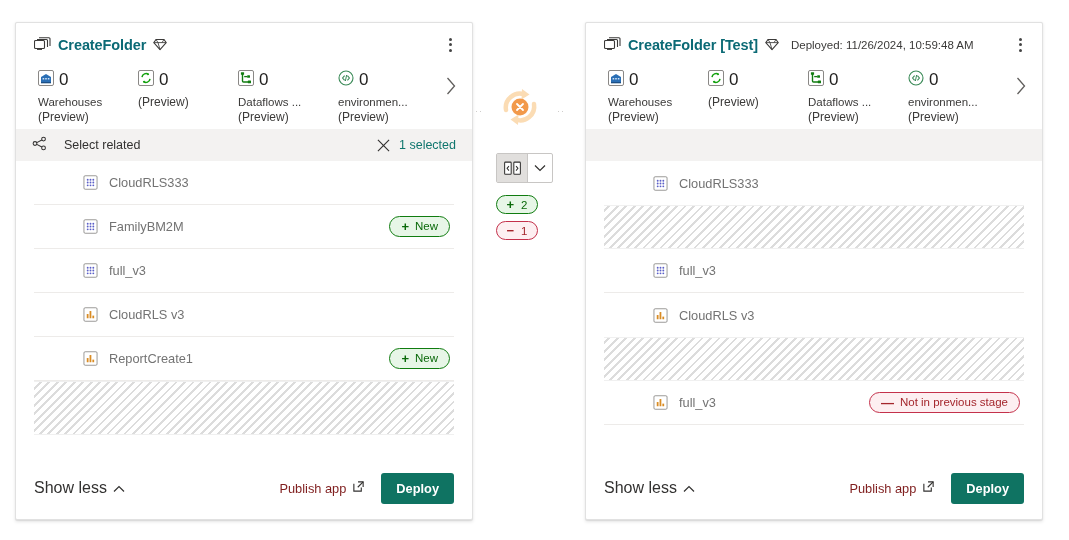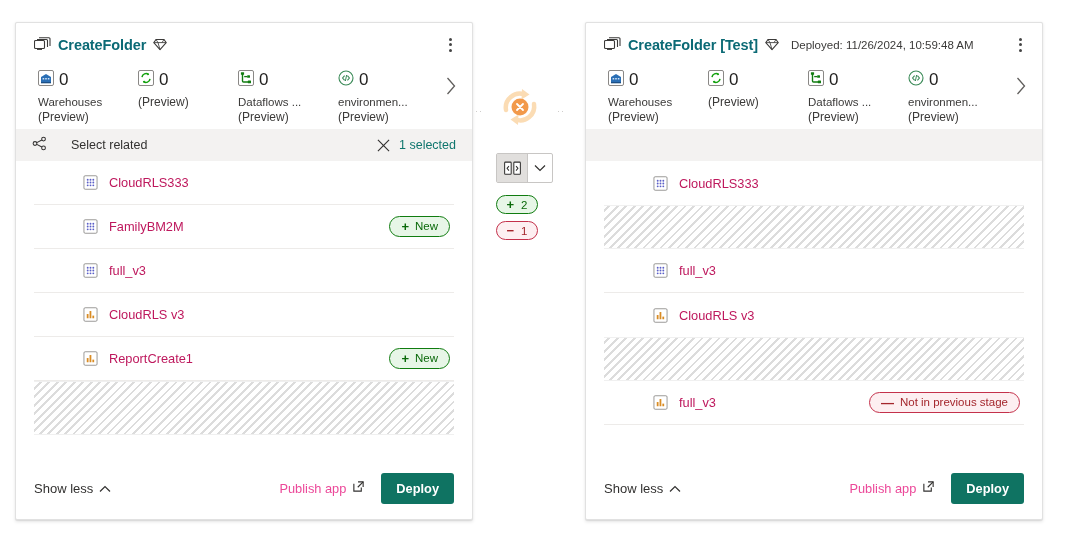--- a/index.html
+++ b/index.html
@@ -140,21 +140,21 @@
     height: 32px;
     background: #f3f2f1;
     display: flex;
     align-items: center;
     padding: 0 16px 0 16px;
     box-sizing: border-box;
     font-size: 12.5px;
     color: #323130;
   }
   .toolbar-left {
-    display: flex; align-items: center; gap: 24px; cursor: pointer;
+    display: flex; align-items: center; gap: 17px; cursor: pointer;
   }
   .toolbar-right {
     margin-left: auto;
     display: flex; align-items: center; gap: 9px;
   }
   .toolbar .close-x { cursor: pointer; display:flex; align-items:center; }
   .sel-count { font-size: 12.5px; color: #0f766e; }
 
   
   .item-list {
@@ -174,21 +174,21 @@
   }
   .row.no-border { border-bottom: none; }
   .row-icon {
     width: 16px; height: 16px;
     margin-right: 11px;
     flex: 0 0 auto;
     display: inline-flex; align-items: center; justify-content: center;
   }
   .row-label {
     font-size: 12.8px;
-    color: #be185d;
+    color: #737373;
     white-space: nowrap;
     overflow: hidden;
     text-overflow: ellipsis;
   }
   .row-badge-slot { margin-left: auto; display: flex; align-items: center; }
 
   .ghost-row {
     height: 44px;
     background-image: repeating-linear-gradient(
       -45deg,
@@ -229,36 +229,36 @@
 
   
   .card-footer {
     height: 62px;
     display: flex;
     align-items: center;
     padding: 0 18px;
     box-sizing: border-box;
   }
   .show-less {
-    font-size: 13px;
+    font-size: 16px;
     color: #323130;
     display: inline-flex;
     align-items: center;
     gap: 6px;
     cursor: pointer;
   }
   .footer-right {
     margin-left: auto;
     display: flex;
     align-items: center;
     gap: 16px;
   }
   .publish-app {
     font-size: 12.8px;
-    color: #ec4899;
+    color: #7f1d1d;
     display: inline-flex;
     align-items: center;
     gap: 6px;
     cursor: pointer;
   }
   .deploy-btn {
     background: #0f7362;
     color: #ffffff;
     font-size: 12.8px;
     font-weight: 600;

